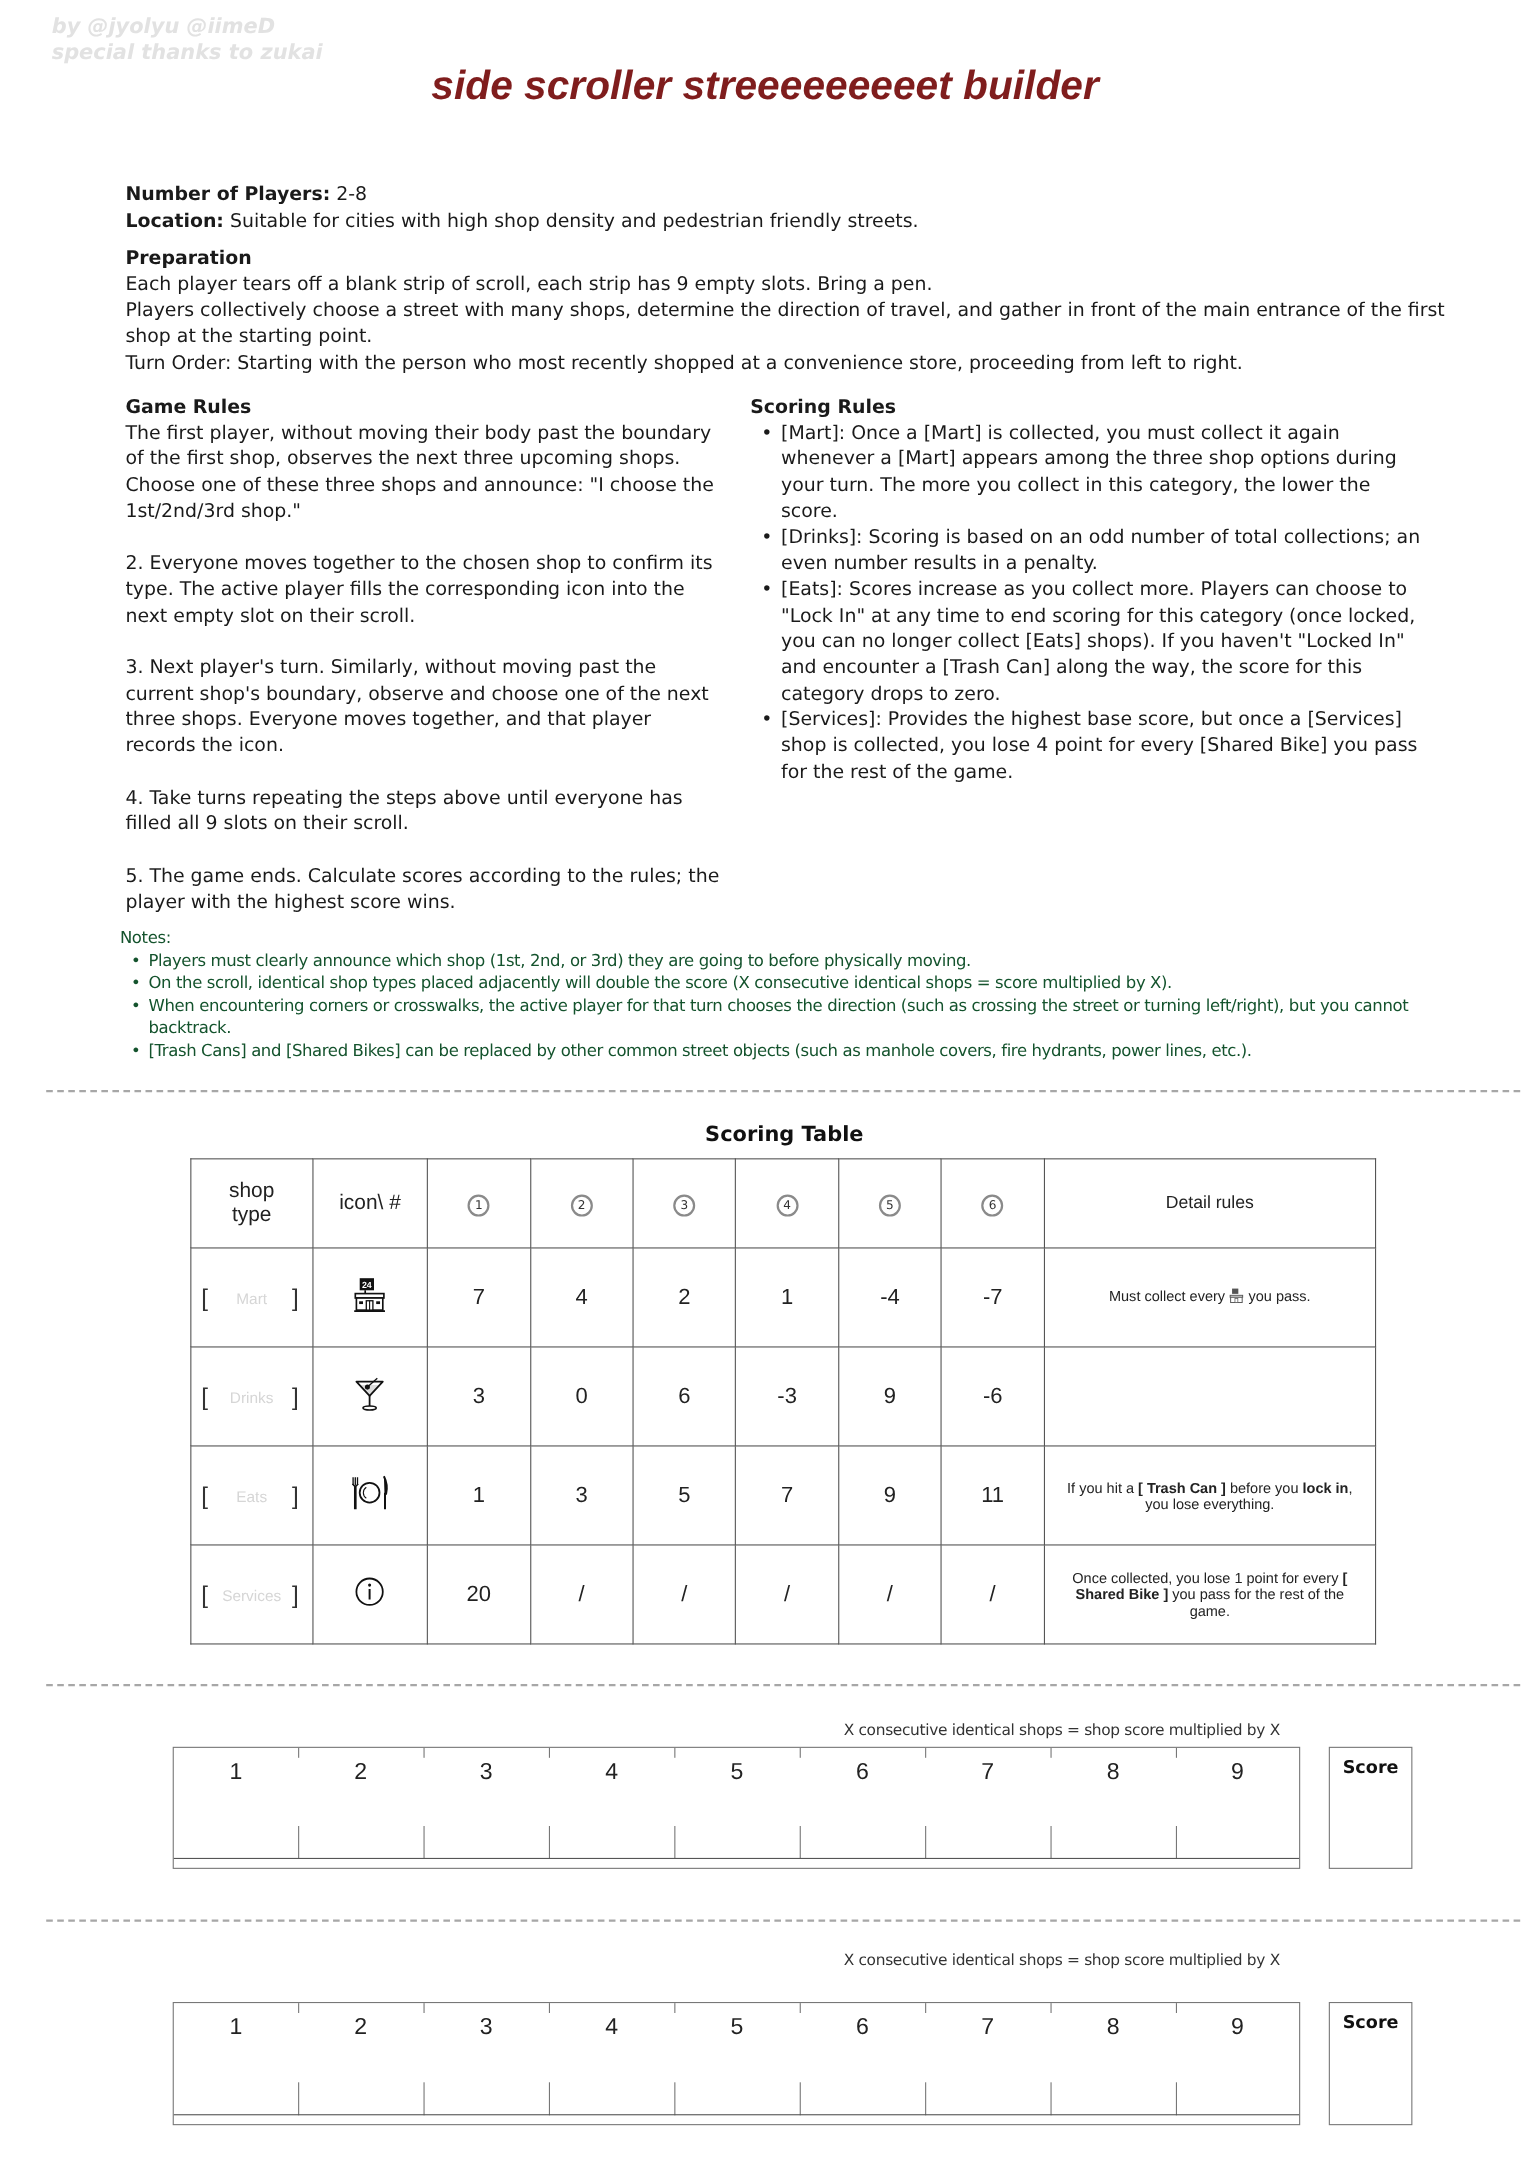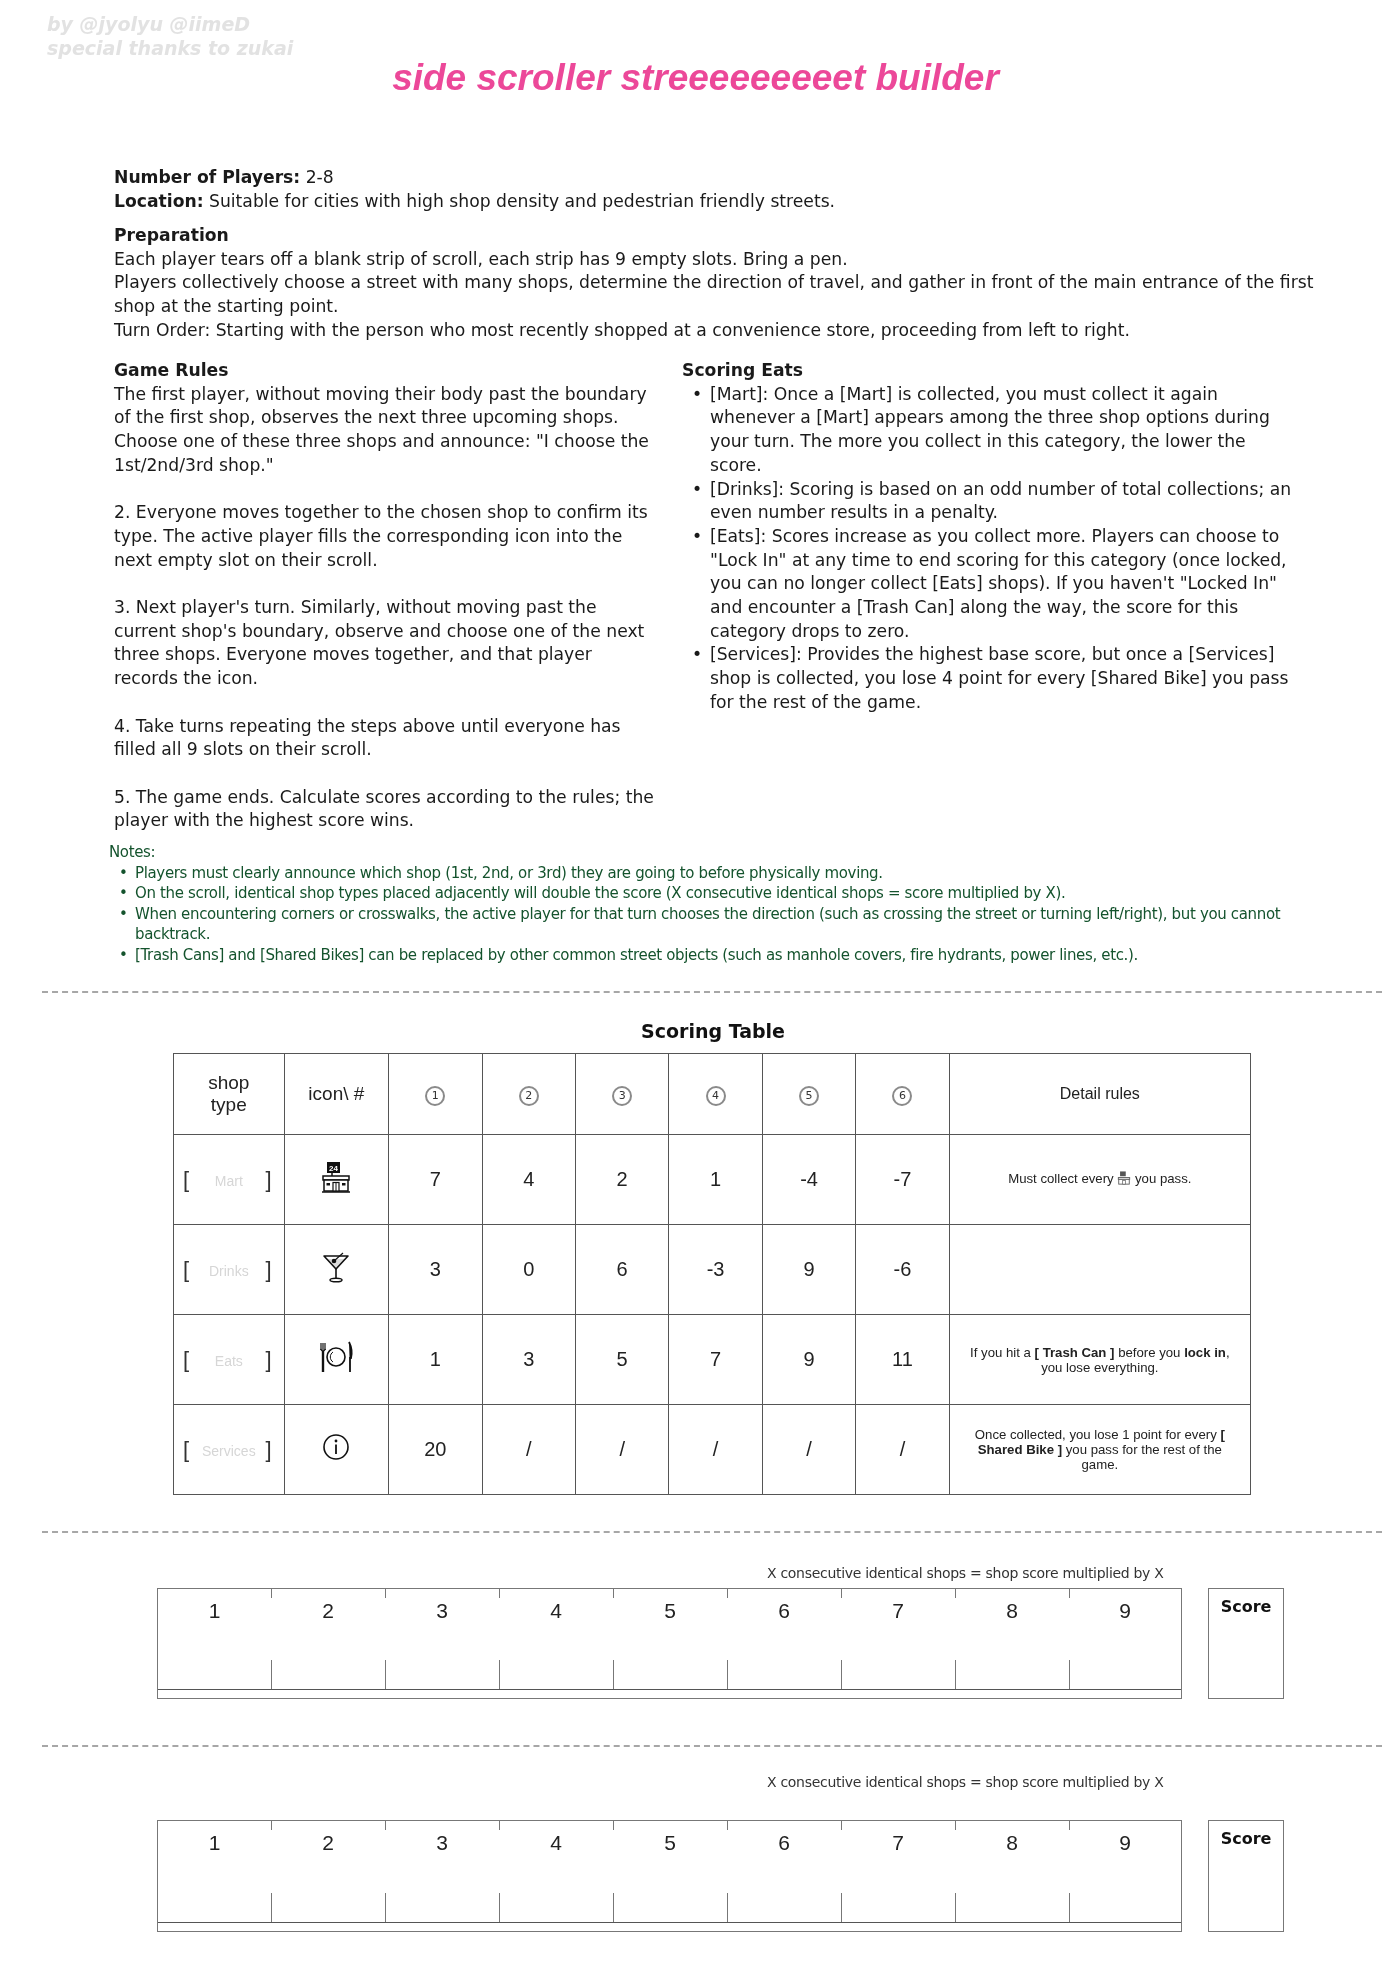--- a/index.html
+++ b/index.html
@@ -2,21 +2,21 @@
 <html><head>
 <meta charset="utf-8">
 <style>
   html, body { margin: 0; padding: 0; background: #ffffff; }
   body { width: 1391px; height: 1980px; position: relative; overflow: hidden; color: #1a1a1a; font-family: "DejaVu Sans", sans-serif; }
   .abs { position: absolute; }
 
   .credits { left: 47px; top: 12px; font-family: "DejaVu Sans", sans-serif; font-style: italic; font-weight: bold; font-size: 19px; line-height: 24px; color: #e2e2e2; }
   .credits div { white-space: nowrap; }
 
-  .title { left: 0; width: 1391px; top: 56px; text-align: center; font-family: "Liberation Sans", sans-serif; font-weight: bold; font-style: italic; font-size: 37px; line-height: 44px; color: #ec4899; }
+  .title { left: 0; width: 1391px; top: 56px; text-align: center; font-family: "Liberation Sans", sans-serif; font-weight: bold; font-style: italic; font-size: 37px; line-height: 44px; color: #7f1d1d; }
 
   .body-text { font-family: "DejaVu Sans", sans-serif; font-size: 17.2px; line-height: 23.7px; color: #1a1a1a; }
   .body-text b { font-weight: bold; }
   .meta { left: 114px; top: 154px; width: 1200px; margin-top: 12px; }
   .meta .line { white-space: nowrap; }
   .prep { left: 114px; top: 224px; width: 1200px; }
   .section-head { font-weight: bold; }
 
   .rules { left: 114px; top: 359px; width: 540px; }
   .rules p { margin: 0 0 23.7px 0; }
@@ -89,21 +89,21 @@
 <div class="abs body-text rules">
   <div class="section-head">Game Rules</div>
   <p>The first player, without moving their body past the boundary of the first shop, observes the next three upcoming shops. Choose one of these three shops and announce: "I choose the 1st/2nd/3rd shop."</p>
   <p>2. Everyone moves together to the chosen shop to confirm its type. The active player fills the corresponding icon into the next empty slot on their scroll.</p>
   <p>3. Next player's turn. Similarly, without moving past the current shop's boundary, observe and choose one of the next three shops. Everyone moves together, and that player records the icon.</p>
   <p>4. Take turns repeating the steps above until everyone has filled all 9 slots on their scroll.</p>
   <p>5. The game ends. Calculate scores according to the rules; the player with the highest score wins.</p>
 </div>
 
 <div class="abs body-text scoring">
-  <div class="section-head">Scoring Eats</div>
+  <div class="section-head">Scoring Rules</div>
   <ul>
     <li>[Mart]: Once a [Mart] is collected, you must collect it again whenever a [Mart] appears among the three shop options during your turn. The more you collect in this category, the lower the score.</li>
     <li>[Drinks]: Scoring is based on an odd number of total collections; an even number results in a penalty.</li>
     <li>[Eats]: Scores increase as you collect more. Players can choose to "Lock In" at any time to end scoring for this category (once locked, you can no longer collect [Eats] shops). If you haven't "Locked In" and encounter a [Trash Can] along the way, the score for this category drops to zero.</li>
     <li>[Services]: Provides the highest base score, but once a [Services] shop is collected, you lose 4 point for every [Shared Bike] you pass for the rest of the game.</li>
   </ul>
 </div>
 
 <div class="abs notes">
   <div>Notes:</div>

